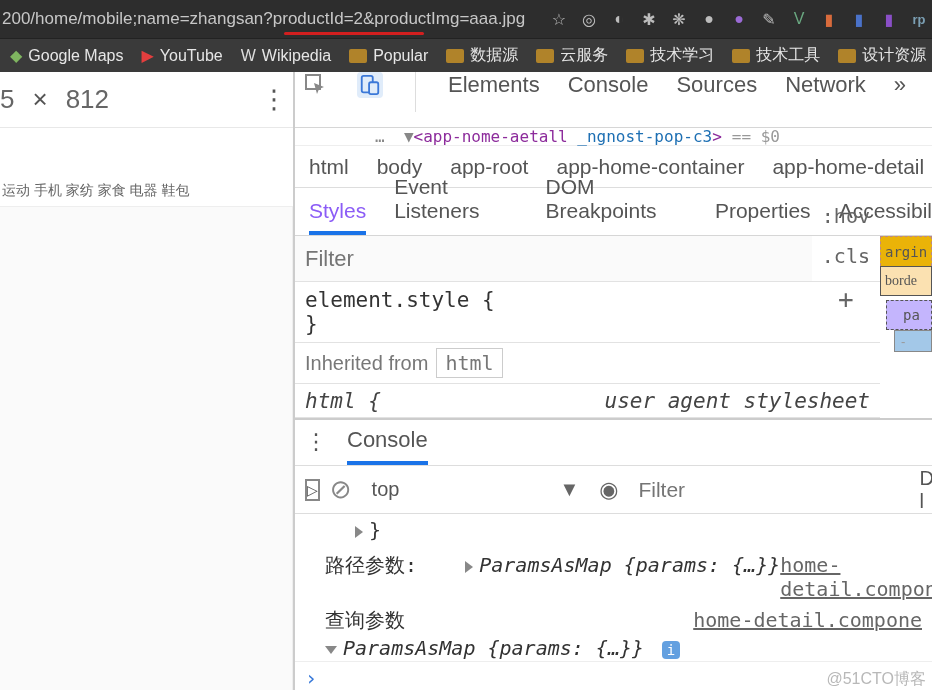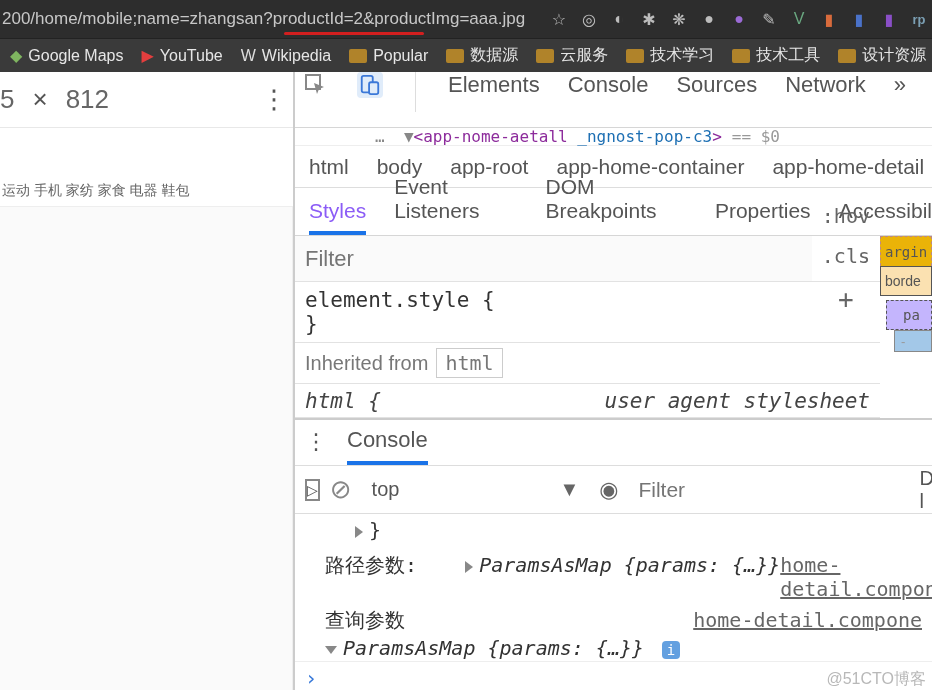--- a/index.html
+++ b/index.html
@@ -67,21 +67,21 @@
   .plus { font-size:26px; font-weight:300; color:#666; }
 
   .code { font-family:Menlo,monospace; font-size:21px; padding:6px 10px; color:#333; white-space:pre; }
   .inherited { height:42px; border-top:1px solid #e2e2e2; border-bottom:1px solid #e2e2e2; background:#fff; display:flex; align-items:center; padding-left:10px; font-size:20px; color:#777; }
   .inherited .box { border:1px solid #ccc; padding:2px 8px; margin-left:8px; font-family:Menlo,monospace; }
   .ua-row { display:flex; justify-content:space-between; align-items:center; padding:0 10px; font-family:Menlo,monospace; font-size:21px; font-style:italic; color:#444; border-bottom:1px solid #e2e2e2; height:34px;}
 
   
   .box-model { width:52px; position:relative; }
   .margin { background:#eab308; border:1px dashed #b88; font-family:Menlo,monospace; font-size:14px; color:#555; height:30px; display:flex; align-items:center; padding-left:4px; border-bottom:none;}
-  .border { background:#fbe1b1; border:1px solid #555; height:30px; font-family:Liberation Sans, sans-serif; font-size:14px; color:#555; display:flex; align-items:center; padding-left:4px;}
+  .border { background:#fbe1b1; border:1px solid #555; height:30px; font-family:Liberation Serif, serif; font-size:14px; color:#555; display:flex; align-items:center; padding-left:4px;}
   .padding { background:#c4b5fd; border:1px dashed #555; height:30px; margin:4px 0 0 6px; font-family:Menlo,monospace; font-size:14px; color:#555; display:flex; align-items:center; padding-left:16px;}
   .content { background:#a3c8e8; border:1px solid #888; height:22px; margin-left:14px; display:flex; align-items:center; padding-left:4px; font-size:13px; color:#555;}
   .dash { color:#999; margin-left:2px;}
 
   
   .console-drawer { border-top:2px solid #ccc; flex:1; display:flex; flex-direction:column; min-height:0; }
   .cd-tabs { height:46px; display:flex; align-items:flex-end; gap:20px; padding-left:10px; border-bottom:1px solid #ddd; font-size:22px; color:#555;}
   .cd-tabs .kb { font-size:22px; padding-bottom:10px;}
   .cd-tabs .active { border-bottom:4px solid #1a73e8; padding-bottom:8px;}
 

